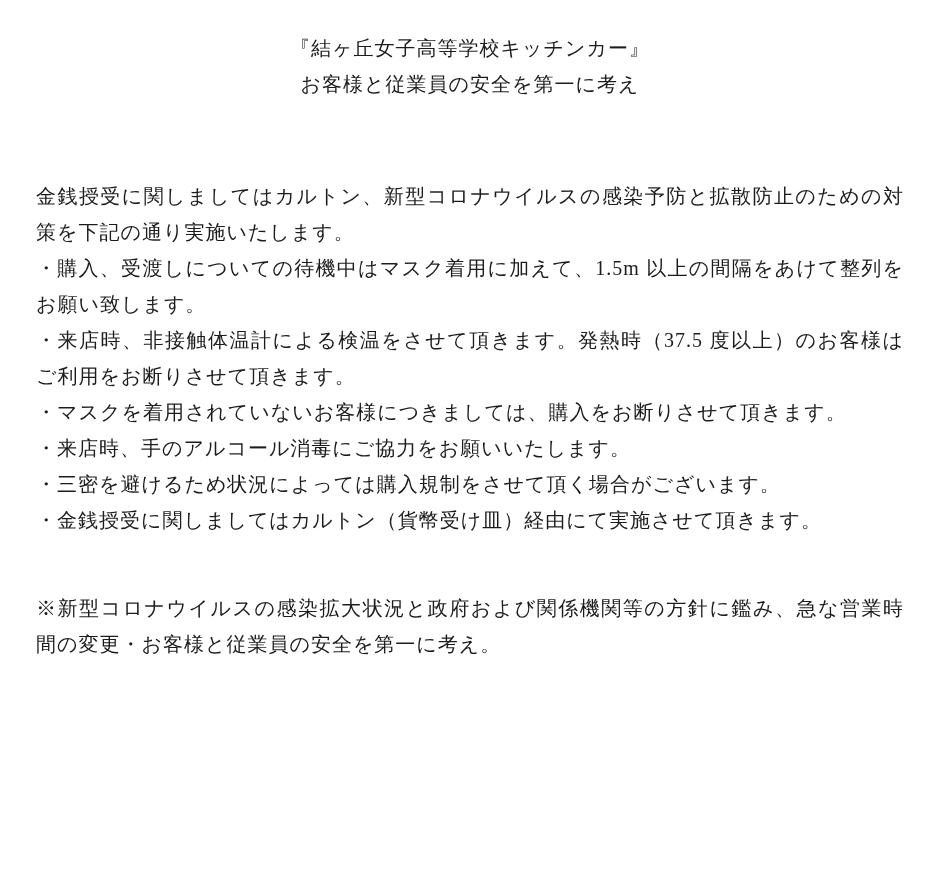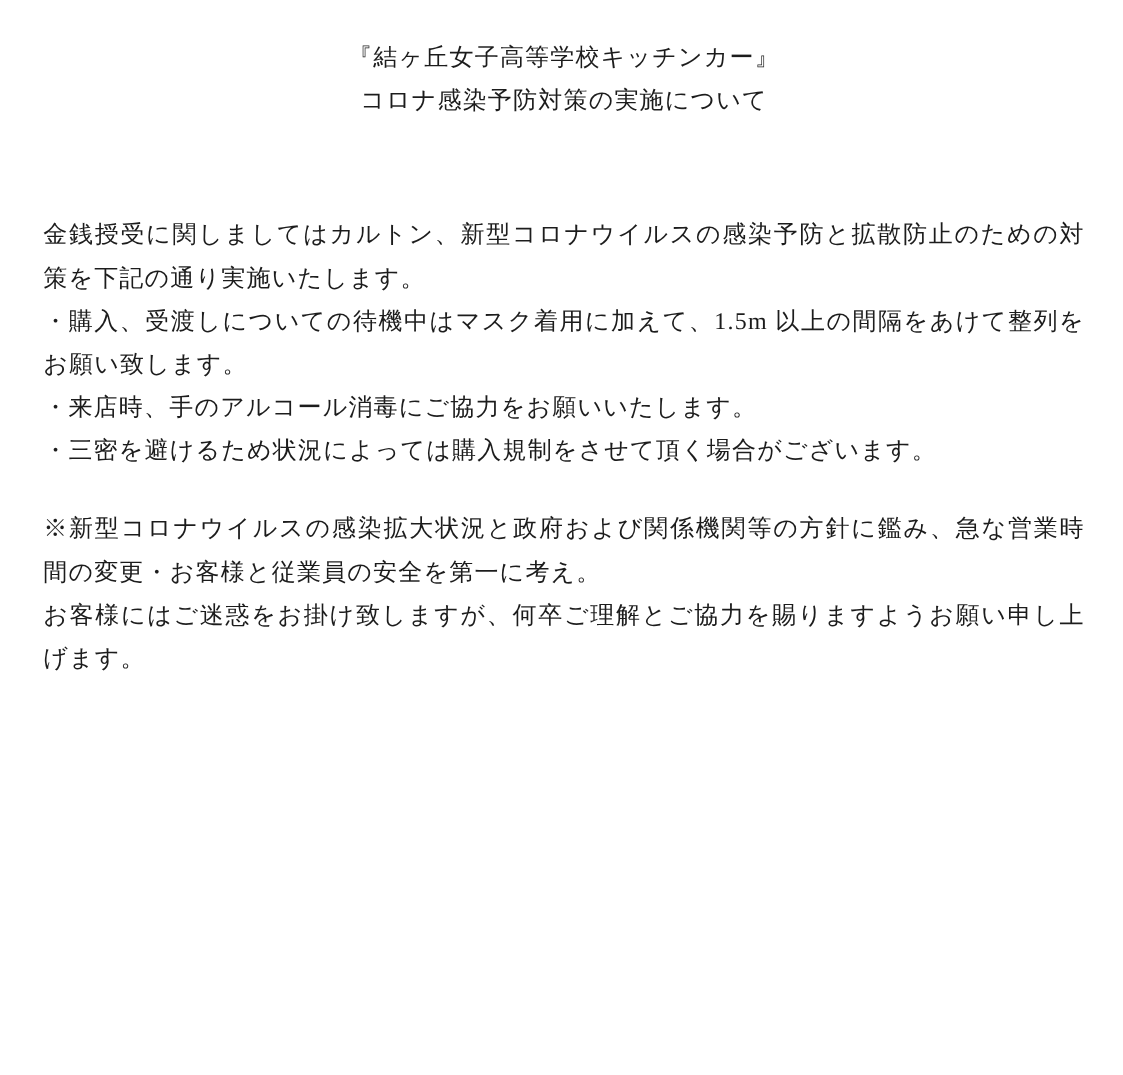--- a/index.html
+++ b/index.html
@@ -28,48 +28,50 @@
   }
   .doc-title {
     text-align: center;
     margin-bottom: 76px;
   }
   .intro {
     margin-bottom: 72px;
     text-align: justify;
   }
   .measures {
-    margin-bottom: 29px;
+    margin-bottom: 52px;
   }
   .measure {
     text-align: justify;
   }
   .note {
     margin-bottom: 36px;
     text-align: justify;
   }
   .closing {
     text-align: justify;
   }
 </style>
 </head>
 <body>
 
 <div class="document">
 
   <header class="doc-title">
     <p class="title-line">『結ヶ丘女子高等学校キッチンカー』</p>
-    <p class="title-line">コロナ感染予防対策の実施について</p>
+    <p class="title-line">お客様と従業員の安全を第一に考え</p>
   </header>
 
   <p class="intro">金銭授受に関しましてはカルトン、新型コロナウイルスの感染予防と拡散防止のための対策を下記の通り実施いたします。</p>
 
   <section class="measures">
     <p class="measure">・購入、受渡しについての待機中はマスク着用に加えて、1.5m 以上の間隔をあけて整列をお願い致します。</p>
+    <p class="measure">・来店時、非接触体温計による検温をさせて頂きます。発熱時（37.5 度以上）のお客様はご利用をお断りさせて頂きます。</p>
+    <p class="measure">・マスクを着用されていないお客様につきましては、購入をお断りさせて頂きます。</p>
     <p class="measure">・来店時、手のアルコール消毒にご協力をお願いいたします。</p>
     <p class="measure">・三密を避けるため状況によっては購入規制をさせて頂く場合がございます。</p>
+    <p class="measure">・金銭授受に関しましてはカルトン（貨幣受け皿）経由にて実施させて頂きます。</p>
   </section>
 
   <p class="note">※新型コロナウイルスの感染拡大状況と政府および関係機関等の方針に鑑み、急な営業時間の変更・お客様と従業員の安全を第一に考え。</p>
 
-  <p class="closing">お客様にはご迷惑をお掛け致しますが、何卒ご理解とご協力を賜りますようお願い申し上げます。</p>
 
 </div>
 
 </body></html>

